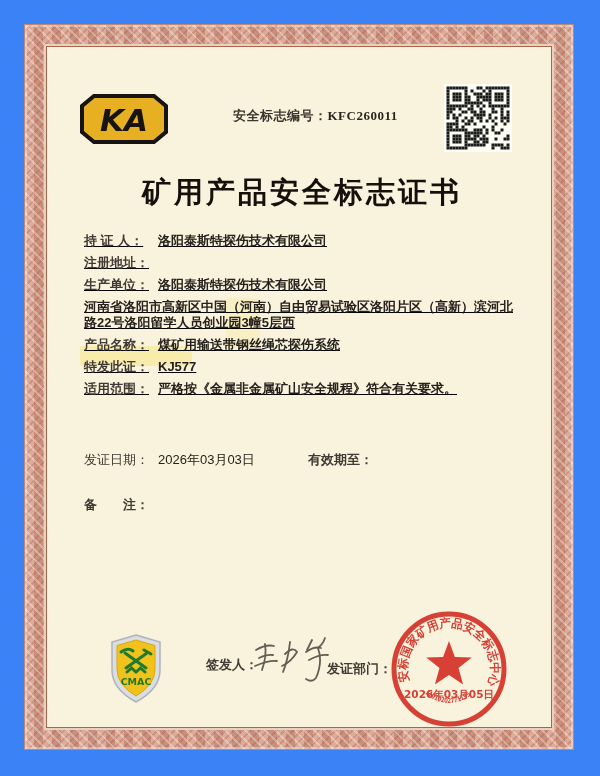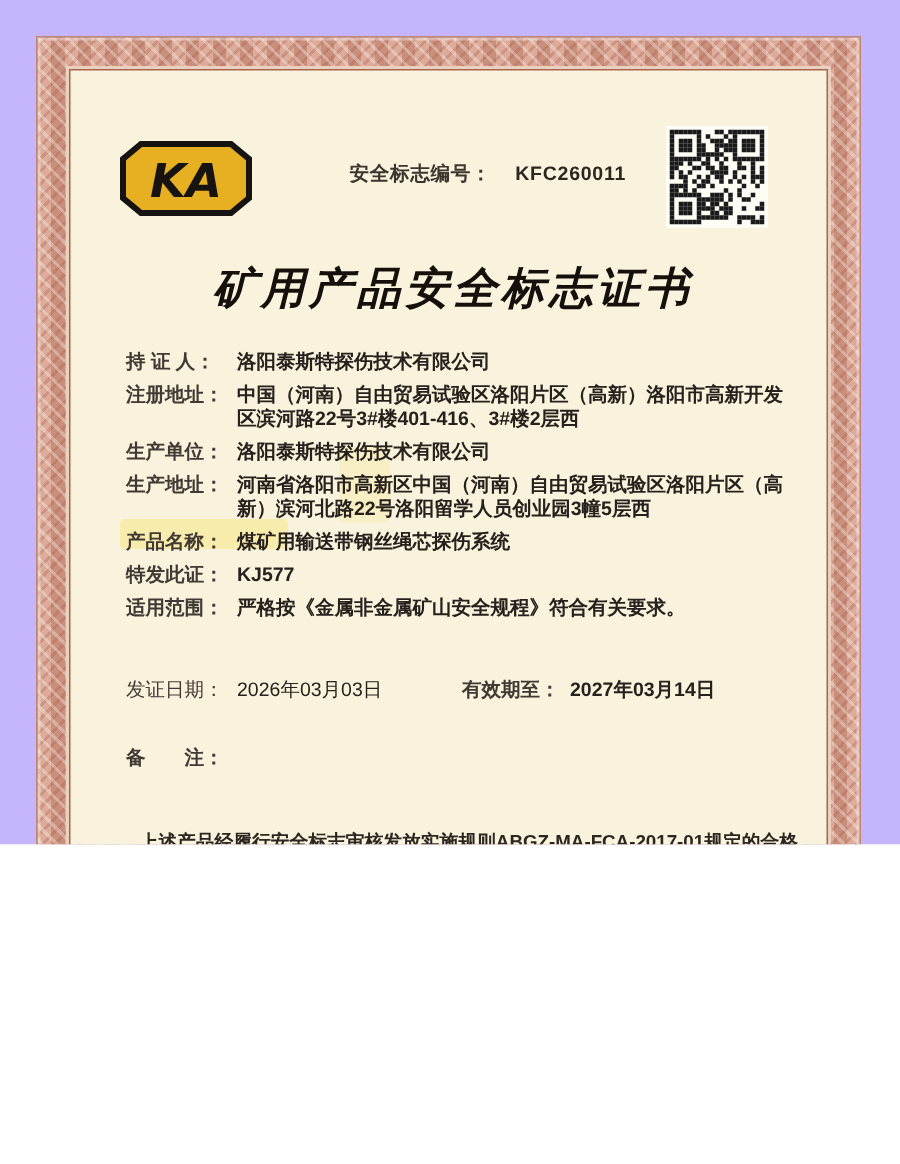--- a/index.html
+++ b/index.html
@@ -1,46 +1,46 @@
 <!DOCTYPE html>
 <html style="--accent-red: #d53127; --cream: #f9f3dd; --border-rose: #cc9584; --ka-yellow: #e7b023; --cmac-yellow: #f2c21c; --cmac-green: #1f7a2d; --ink: #26211c; --label: #413a34;"><head>
 <meta charset="utf-8">
 <style>
   html,body{margin:0;padding:0;background:#ffffff;}
   .page{
-    position:relative;width:600px;height:563px;background:#c4b5fd;overflow:hidden;
+    position:relative;width:600px;height:776px;background:#3b82f6;overflow:hidden;
     font-family:"Liberation Sans","DejaVu Sans",sans-serif;
   }
   
   .frame{
     position:absolute;left:24px;top:24px;width:550px;height:726px;box-sizing:border-box;
     background:
       repeating-linear-gradient(45deg, rgba(255,255,255,0.30) 0 2px, rgba(0,0,0,0) 2px 7px),
       repeating-linear-gradient(-45deg, rgba(169,84,62,0.28) 0 2px, rgba(0,0,0,0) 2px 6px),
       repeating-linear-gradient(90deg, #dcab99 0 9px, #c98f7d 9px 18px);
     border:1px solid #c08873;
     box-shadow: inset 0 0 0 2px rgba(255,255,255,0.35);
   }
   .inner{
     position:absolute;left:46px;top:46px;width:506px;height:682px;box-sizing:border-box;
     background:var(--cream,#f9f3dd);
     border:1px solid #a9644c;
     box-shadow:0 0 0 2px #ead0bf;
   }
   .ka-logo{position:absolute;left:80px;top:94px;width:88px;height:50px;}
   .cert-no{position:absolute;left:233px;top:107px;font-size:13px;color:#3c352e;font-weight:600;letter-spacing:.5px;}
-  .cert-no .num{font-weight:600;margin-left:16px;color:#2c2620;}
+  .cert-no .num{font-weight:600;margin-left:0;color:#2c2620;font-family:Liberation Serif, serif;}
   .qr{position:absolute;left:444px;top:84px;width:68px;height:68px;background:#fdfdf6;}
   .title{
     position:absolute;left:4px;right:0;top:173px;text-align:center;
     font-family:"DejaVu Serif","Liberation Serif",serif;
-    font-size:29px;font-weight:700;color:#15100c;letter-spacing:3px;font-style:italic;
+    font-size:29px;font-weight:700;color:#15100c;letter-spacing:3px;
   }
   .fields{position:absolute;left:84px;top:233px;width:438px;font-size:13px;}
-  .row{display:flex;margin-bottom:6px;line-height:16px;}
+  .row{display:flex;margin-bottom:6px;line-height:16px;text-decoration:underline;}
   .row .lbl{flex:0 0 74px;font-weight:bold;color:var(--label,#413a34);}
   .row .val{flex:1;font-weight:bold;color:var(--ink,#26211c);}
   .row.wide .lbl{flex:0 0 148px;}
   .dates{position:absolute;left:84px;top:452px;width:438px;display:flex;font-size:13px;line-height:16px;}
   .dates .lbl{flex:0 0 74px;font-weight:normal;color:var(--label,#413a34);}
   .dates .lbl2{flex:0 0 72px;font-weight:bold;color:var(--label,#413a34);}
   .dates .val{flex:0 0 150px;font-weight:normal;color:var(--ink,#26211c);}
   .dates .val2{flex:1;font-weight:bold;color:var(--ink,#26211c);}
   .remark{position:absolute;left:84px;top:496px;font-size:13px;font-weight:bold;color:var(--label,#413a34);}
   .statement{
@@ -323,54 +323,50 @@
 
   <div class="title">矿用产品安全标志证书</div>
 
   <div class="fields" id="fields">
       <div class="row">
       <span class="lbl">持 证 人：</span>
       <span class="val">洛阳泰斯特探伤技术有限公司</span>
     </div>
       <div class="row">
       <span class="lbl">注册地址：</span>
-      <span class="val">中国（河南）自由贸易试验区洛阳片区（高新）洛阳市高新开发区滨河路22号3#楼401-416、3#楼2层西</span>
     </div>
       <div class="row">
       <span class="lbl">生产单位：</span>
       <span class="val">洛阳泰斯特探伤技术有限公司</span>
     </div>
       <div class="row">
-      <span class="lbl">生产地址：</span>
       <span class="val">河南省洛阳市高新区中国（河南）自由贸易试验区洛阳片区（高新）滨河北路22号洛阳留学人员创业园3幢5层西</span>
     </div>
       <div class="row">
       <span class="lbl">产品名称：</span>
       <span class="val">煤矿用输送带钢丝绳芯探伤系统</span>
     </div>
       <div class="row">
       <span class="lbl">特发此证：</span>
       <span class="val">KJ577</span>
     </div>
       <div class="row">
       <span class="lbl">适用范围：</span>
       <span class="val">严格按《金属非金属矿山安全规程》符合有关要求。</span>
     </div>
     </div>
 
   <div class="dates">
     <span class="lbl">发证日期：</span>
     <span class="val">2026年03月03日</span>
     <span class="lbl2">有效期至：</span>
-    <span class="val2">2027年03月14日</span>
   </div>
 
   <div class="remark">备　　注：</div>
 
-  <div class="statement">上述产品经履行安全标志审核发放实施规则ABGZ-MA-FCA-2017-01规定的合格评定程序，符合有关要求，特发此证。本证书的有效性需通过持证后监督获得保持，相关信息及主要零元部件等信息可通过网络查询可登陆www.aqbz.org或扫描本证书二维码查询。</div>
 
   <svg class="cmac" viewBox="0 0 56 70">
     <path d="M28,1 L52,8 L52,36 Q52,55 28,68 Q4,55 4,36 L4,8 Z" fill="#dadde2" stroke="#aeb2ba" stroke-width="1.5"></path>
     <path d="M28,6 L47,11.5 L47,35 Q47,51 28,62 Q9,51 9,35 L9,11.5 Z" fill="var(--cmac-yellow,#f2c21c)" stroke="#d8a90e" stroke-width="1"></path>
     <g stroke="var(--cmac-green,#1f7a2d)" stroke-width="3" stroke-linecap="round" fill="none">
       <path d="M17,19 L38,34"></path>
       <path d="M39,19 L18,34"></path>
       <path d="M13,18 q7,-5 12,-1"></path>
       <path d="M36,16 l7,4"></path>
       <path d="M19,38 l4.5,-4 4.5,4 4.5,-4 4.5,4"></path>

